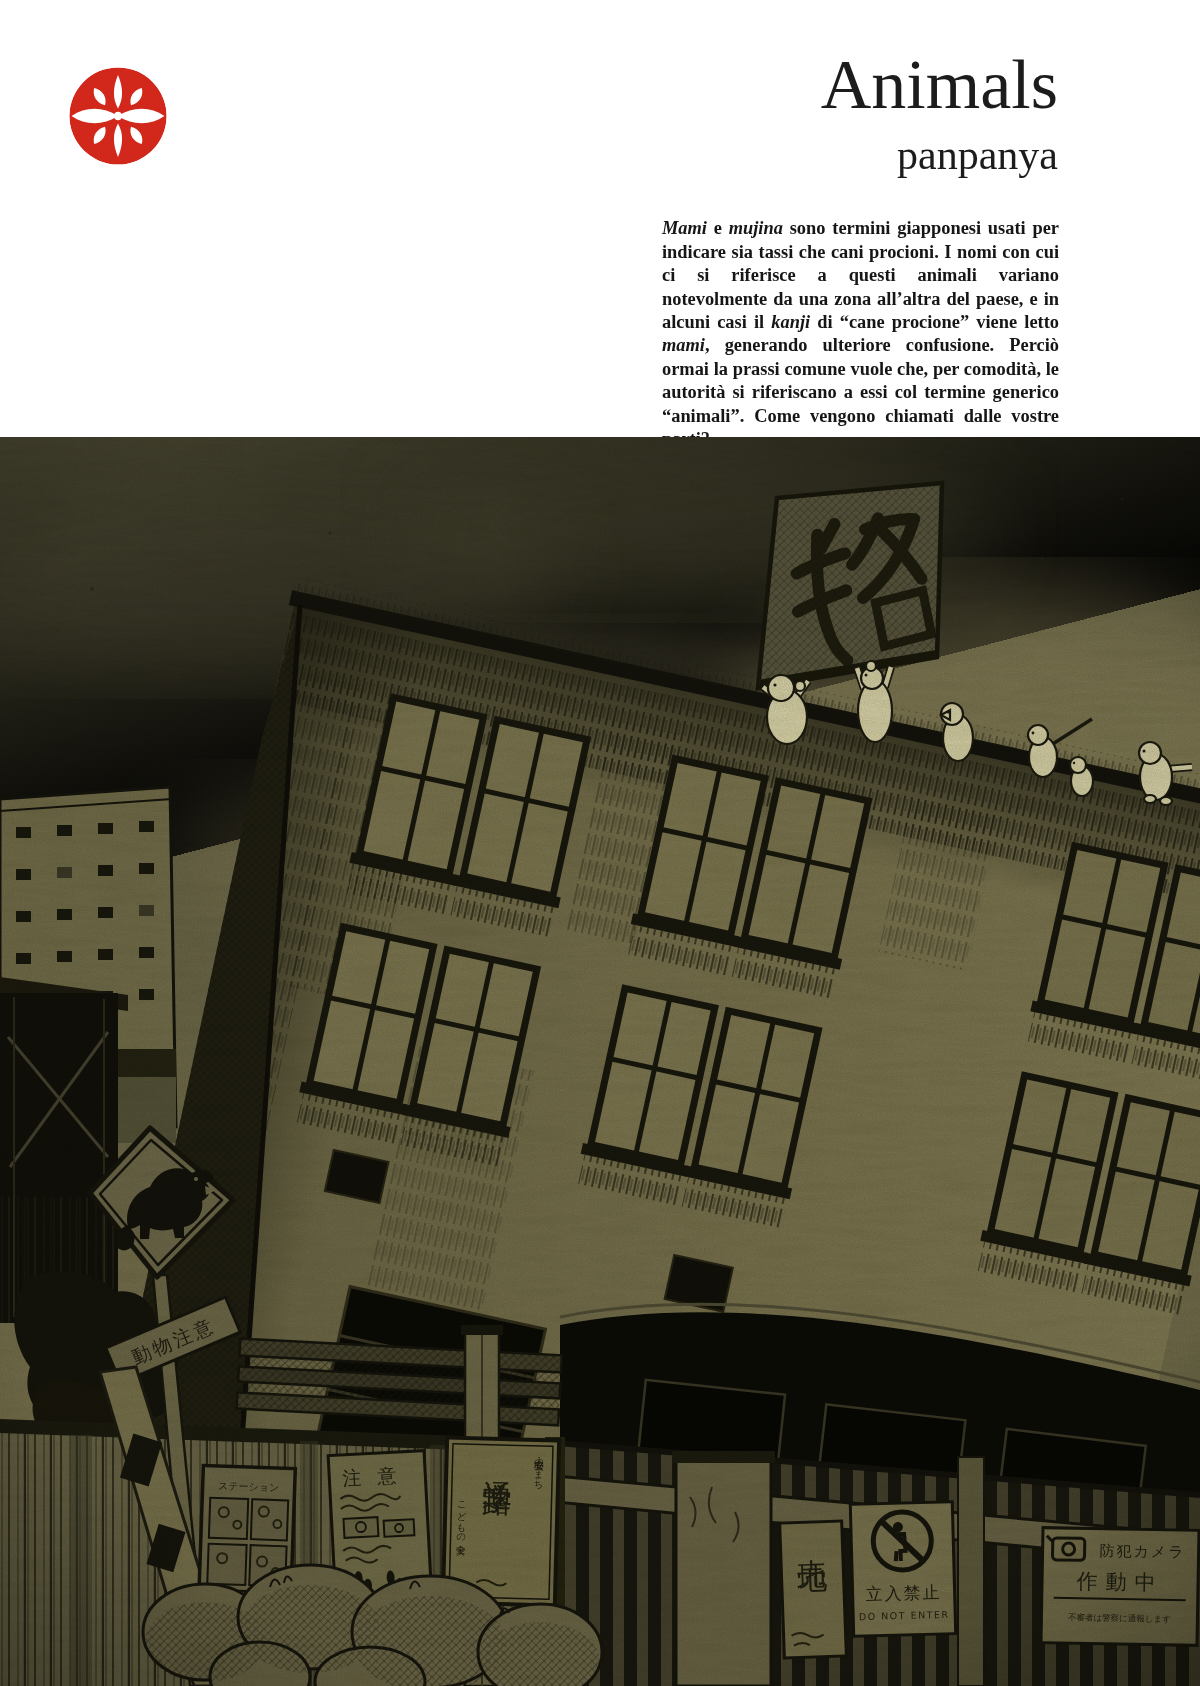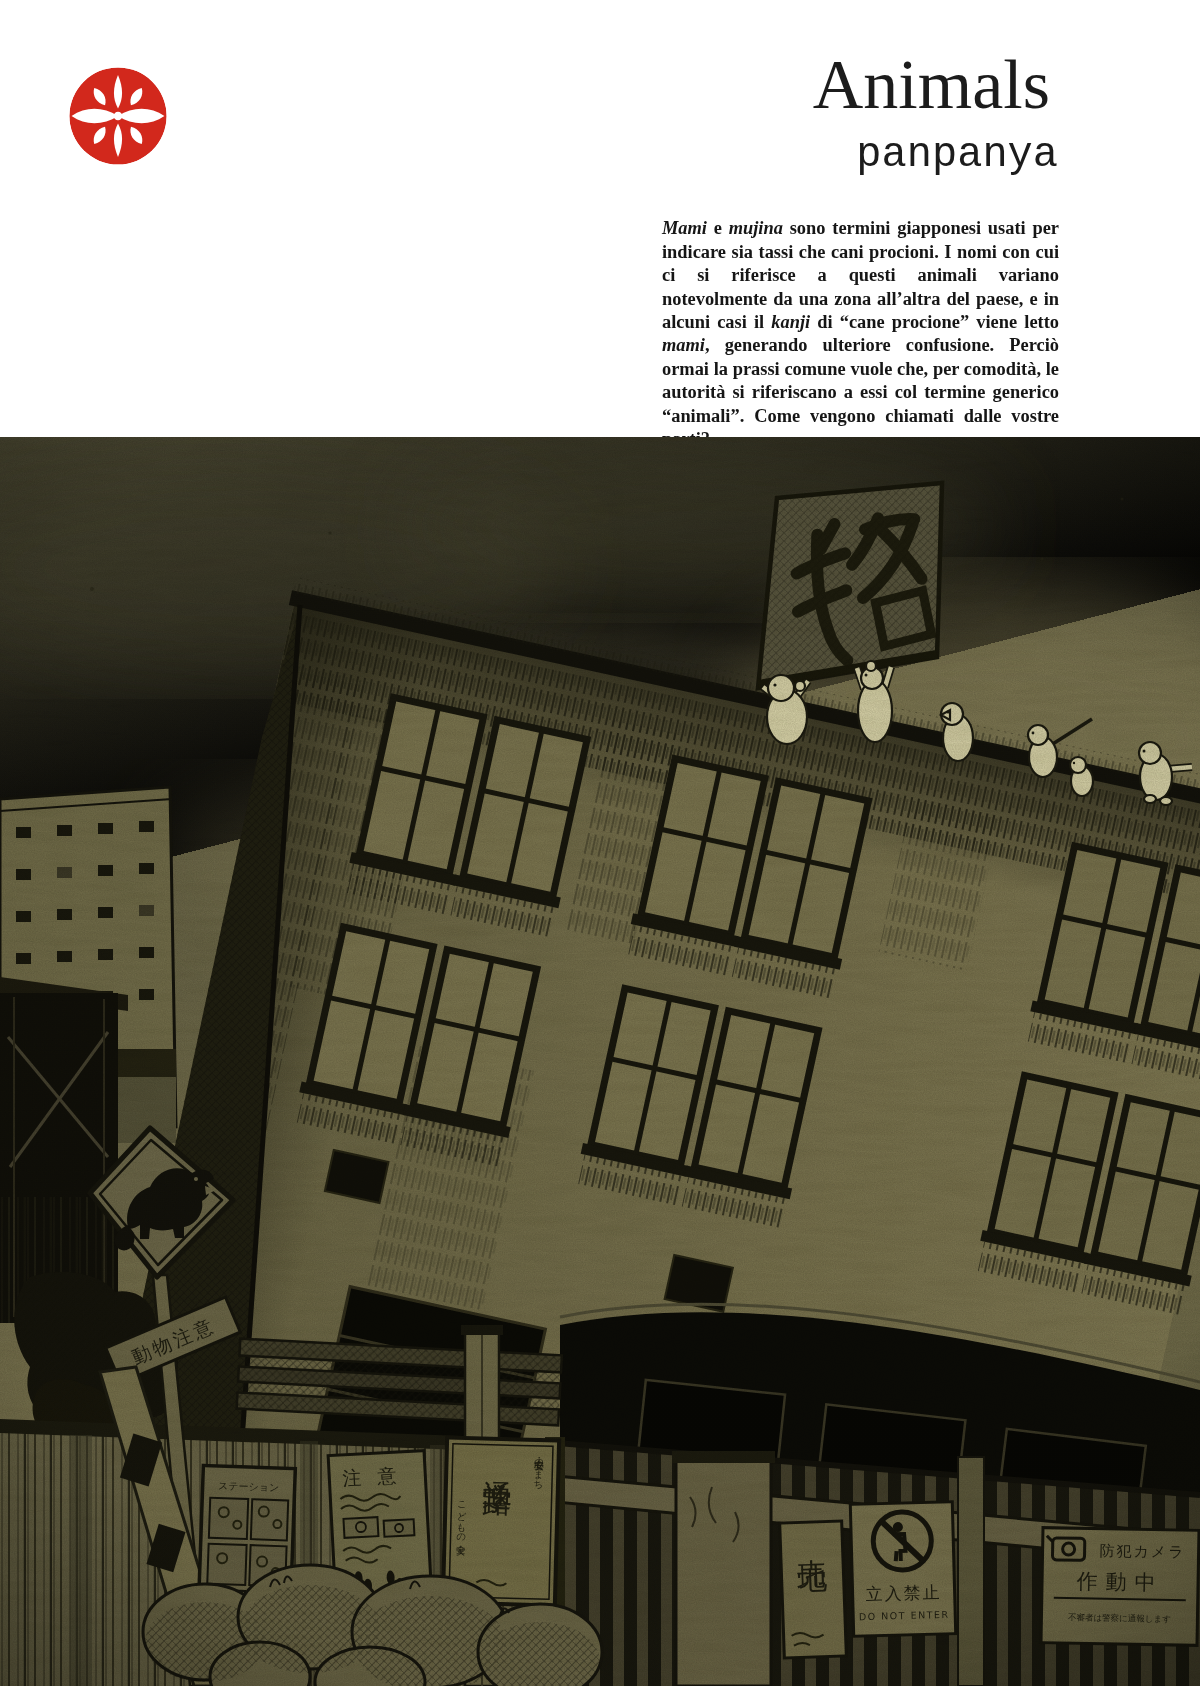--- a/index.html
+++ b/index.html
@@ -1,21 +1,21 @@
 <!DOCTYPE html>
 <html><head>
 <meta charset="utf-8">
 <style>
   html,body{margin:0;padding:0;background:#e8e8e8;}
   .page{position:relative;width:1200px;height:1686px;background:#ffffff;margin:0 auto;
         font-family:"Liberation Serif",serif;overflow:hidden;}
   .logo{position:absolute;left:64px;top:62px;width:108px;height:108px;}
-  .title{position:absolute;top:48px;right:150px;font-size:70px;line-height:1.05;
+  .title{position:absolute;top:48px;right:142px;font-size:70px;line-height:1.05;
          color:#1c1c1c;letter-spacing:0px;}
-  .author{position:absolute;top:132px;right:142px;font-size:42px;line-height:1.1;color:#1c1c1c;font-family:Liberation Mono, monospace;}
+  .author{position:absolute;top:132px;right:142px;font-size:42px;line-height:1.1;color:#1c1c1c;}
   .intro{position:absolute;left:662px;top:199px;width:397px;font-size:18.4px;
          line-height:23.4px;text-align:justify;color:#161616;font-weight:bold;}
   .intro i{font-style:italic;}
   .art{position:absolute;left:0;top:437px;width:1200px;height:1249px;display:block;}
   .jp{font-family:"DejaVu Sans",sans-serif;fill:#1e1d10;}
   .jpv{writing-mode:vertical-rl;text-orientation:upright;}
   .en{font-family:"DejaVu Sans",sans-serif;fill:#1e1d10;}
 </style>
 </head>
 <body>

